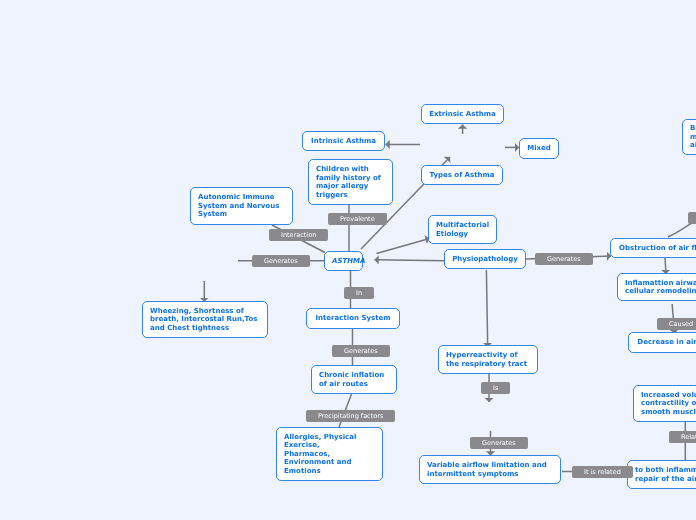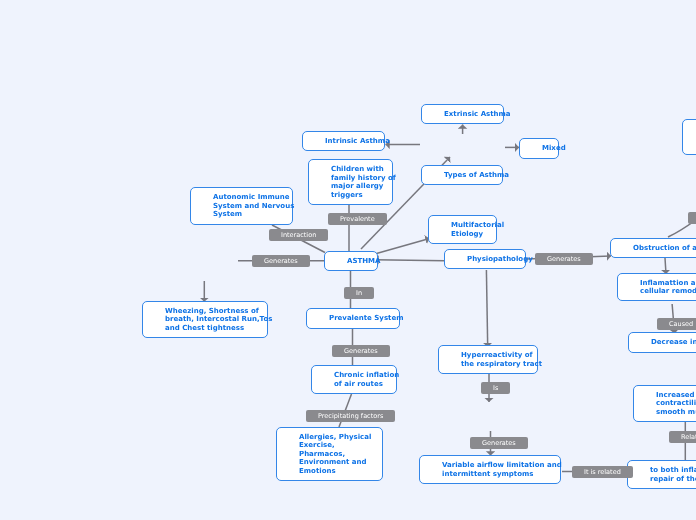--- a/index.html
+++ b/index.html
@@ -4,21 +4,21 @@
 <style>
   html,body{margin:0;padding:0;}
   body{width:696px;height:520px;background:#eff3fd;overflow:hidden;
        font-family:"DejaVu Sans",sans-serif;-webkit-font-smoothing:antialiased;}
   #canvas{position:relative;width:696px;height:520px;}
   svg#edges{position:absolute;left:0;top:0;width:696px;height:520px;}
   .node{position:absolute;box-sizing:border-box;background:#ffffff;
         border:1.5px solid #3386e8;border-radius:5px;color:#0d72e6;
         font-weight:bold;font-size:7px;line-height:8.5px;
         display:flex;align-items:center;white-space:pre;}
-  .node .tx{display:block;padding:0 22px;}
+  .node .tx{display:block;padding:0 7px;}
   .chip{position:absolute;box-sizing:border-box;background:#8a8a8e;color:#ffffff;
         font-size:6.5px;line-height:12px;border-radius:2px;height:12px;
         padding:0 12px;white-space:nowrap;font-weight:normal;text-align:center;}
 </style>
 </head>
 <body>
 
 <div id="canvas">
   <svg id="edges">
       <defs>
@@ -59,28 +59,28 @@
 triggers</span></div>
     <div class="node" style="left: 682px; top: 119px; width: 64px; height: 36px;"><span class="tx">Bronchial
 muscle and
 airways</span></div>
     <div class="node" style="left: 190px; top: 187px; width: 103px; height: 38px;"><span class="tx">Autonomic Immune
 System and Nervous
 System</span></div>
     <div class="node" style="left: 428px; top: 215px; width: 69px; height: 29px;"><span class="tx">Multifactorial
 Etiology</span></div>
     <div class="node" style="left: 610px; top: 238px; width: 107px; height: 20px;"><span class="tx" style="width: 100%; text-align: center;">Obstruction of air flow</span></div>
-    <div class="node" style="left: 324px; top: 251px; width: 54px; height: 20px;"><span class="tx" style="width: 100%; text-align: center;">ASTHMA</span></div>
+    <div class="node" style="left: 324px; top: 251px; width: 39px; height: 20px; font-style: italic;"><span class="tx" style="width: 100%; text-align: center;">ASTHMA</span></div>
     <div class="node" style="left: 444px; top: 249px; width: 82px; height: 20px;"><span class="tx" style="width: 100%; text-align: center;">Physiopathology</span></div>
     <div class="node" style="left: 617px; top: 273px; width: 115px; height: 28px;"><span class="tx">Inflamattion airways and
 cellular remodeling</span></div>
     <div class="node" style="left: 142px; top: 301px; width: 126px; height: 37px;"><span class="tx">Wheezing, Shortness of
 breath, Intercostal Run,Tos
 and Chest tightness</span></div>
-    <div class="node" style="left: 306px; top: 308px; width: 94px; height: 21px;"><span class="tx" style="width: 100%; text-align: center;">Prevalente System</span></div>
+    <div class="node" style="left: 306px; top: 308px; width: 94px; height: 21px;"><span class="tx" style="width: 100%; text-align: center;">Interaction System</span></div>
     <div class="node" style="left: 628px; top: 332px; width: 97px; height: 21px;"><span class="tx" style="width: 100%; text-align: center;">Decrease in air flow</span></div>
     <div class="node" style="left: 438px; top: 345px; width: 100px; height: 29px;"><span class="tx">Hyperreactivity of
 the respiratory tract</span></div>
     <div class="node" style="left: 311px; top: 365px; width: 86px; height: 29px;"><span class="tx">Chronic inflation
 of air routes</span></div>
     <div class="node" style="left: 633px; top: 385px; width: 100px; height: 37px;"><span class="tx">Increased volume and
 contractility of the
 smooth muscle</span></div>
     <div class="node" style="left: 276px; top: 427px; width: 107px; height: 54px;"><span class="tx">Allergies, Physical
 Exercise,

